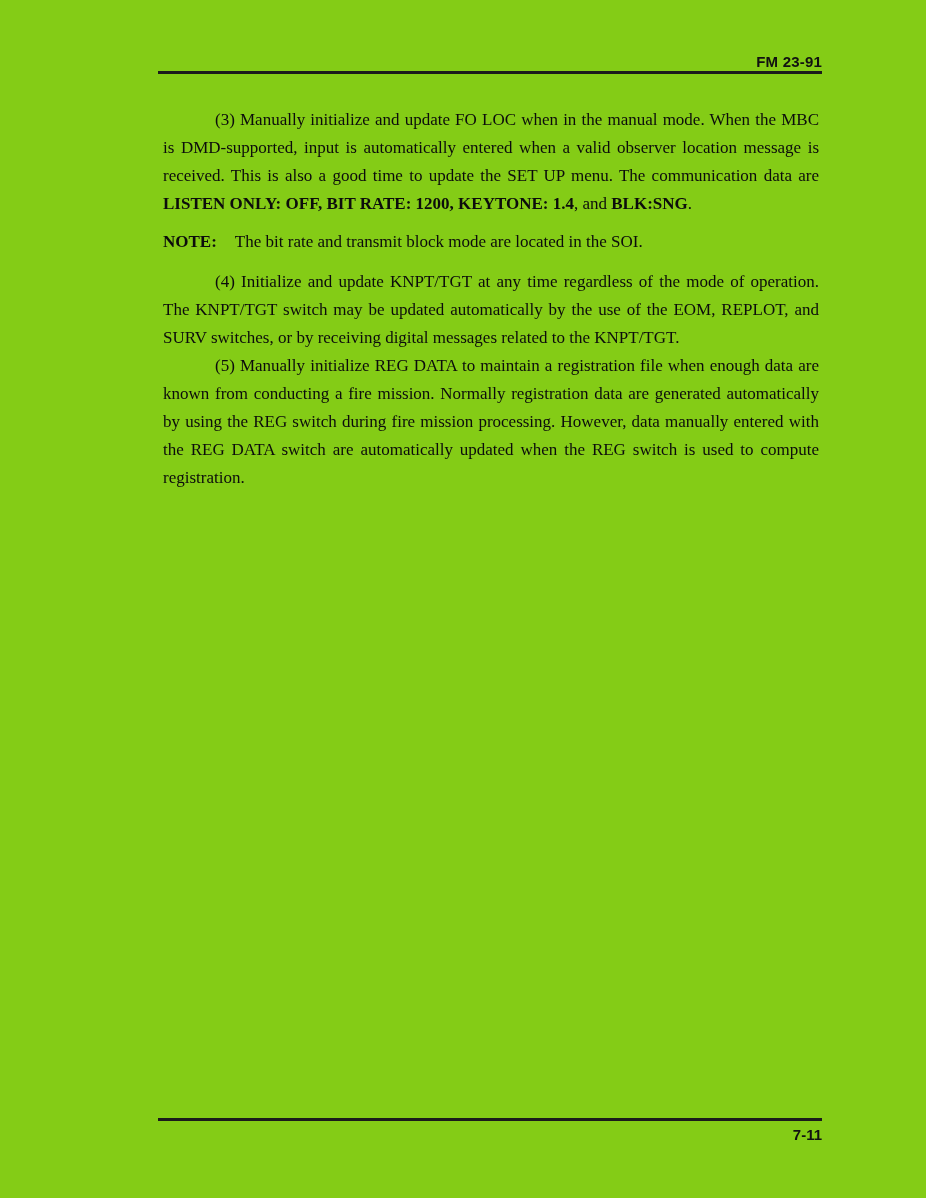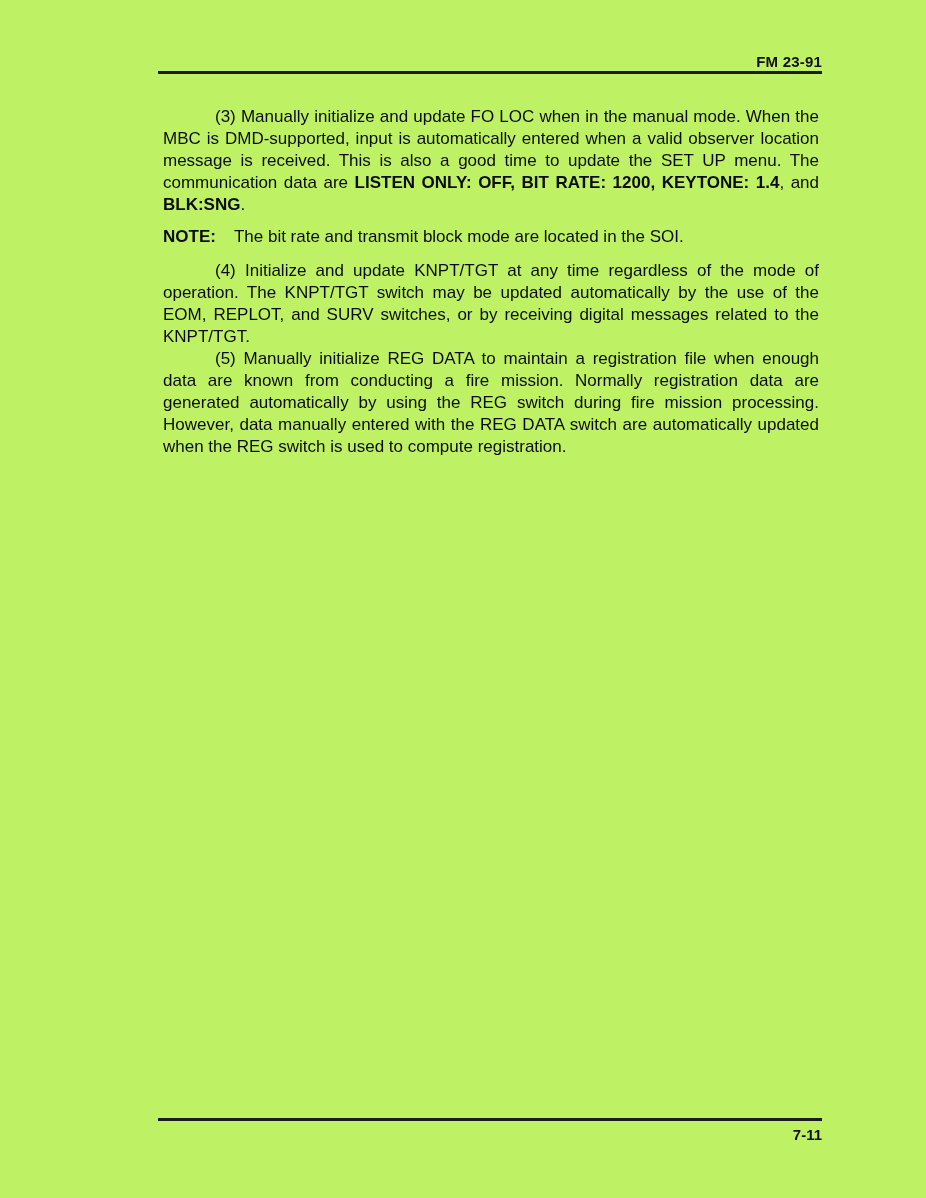--- a/index.html
+++ b/index.html
@@ -4,21 +4,21 @@
 <style>
   html, body {
     margin: 0;
     padding: 0;
     background: #ffffff;
   }
   .page {
     position: relative;
     width: 926px;
     height: 1198px;
-    background: #bef264;
+    background: #84cc16;
     overflow: hidden;
     color: #0c0c0c;
   }
 
   
   .page-header {
     position: absolute;
     top: 53px;
     left: 158px;
     width: 664px;
@@ -37,23 +37,23 @@
     height: 3px;
     background: #1b1b1b;
   }
 
   
   .doc-body {
     position: absolute;
     top: 106px;
     left: 163px;
     width: 656px;
-    font-family: Liberation Sans, sans-serif;
+    font-family: Liberation Serif, serif;
     font-size: 17px;
-    line-height: 22px;
+    line-height: 28px;
     text-align: justify;
     color: #0c0c0c;
   }
   .para {
     margin: 0;
     padding: 0;
   }
   .para.indent {
     text-indent: 52px;
   }

